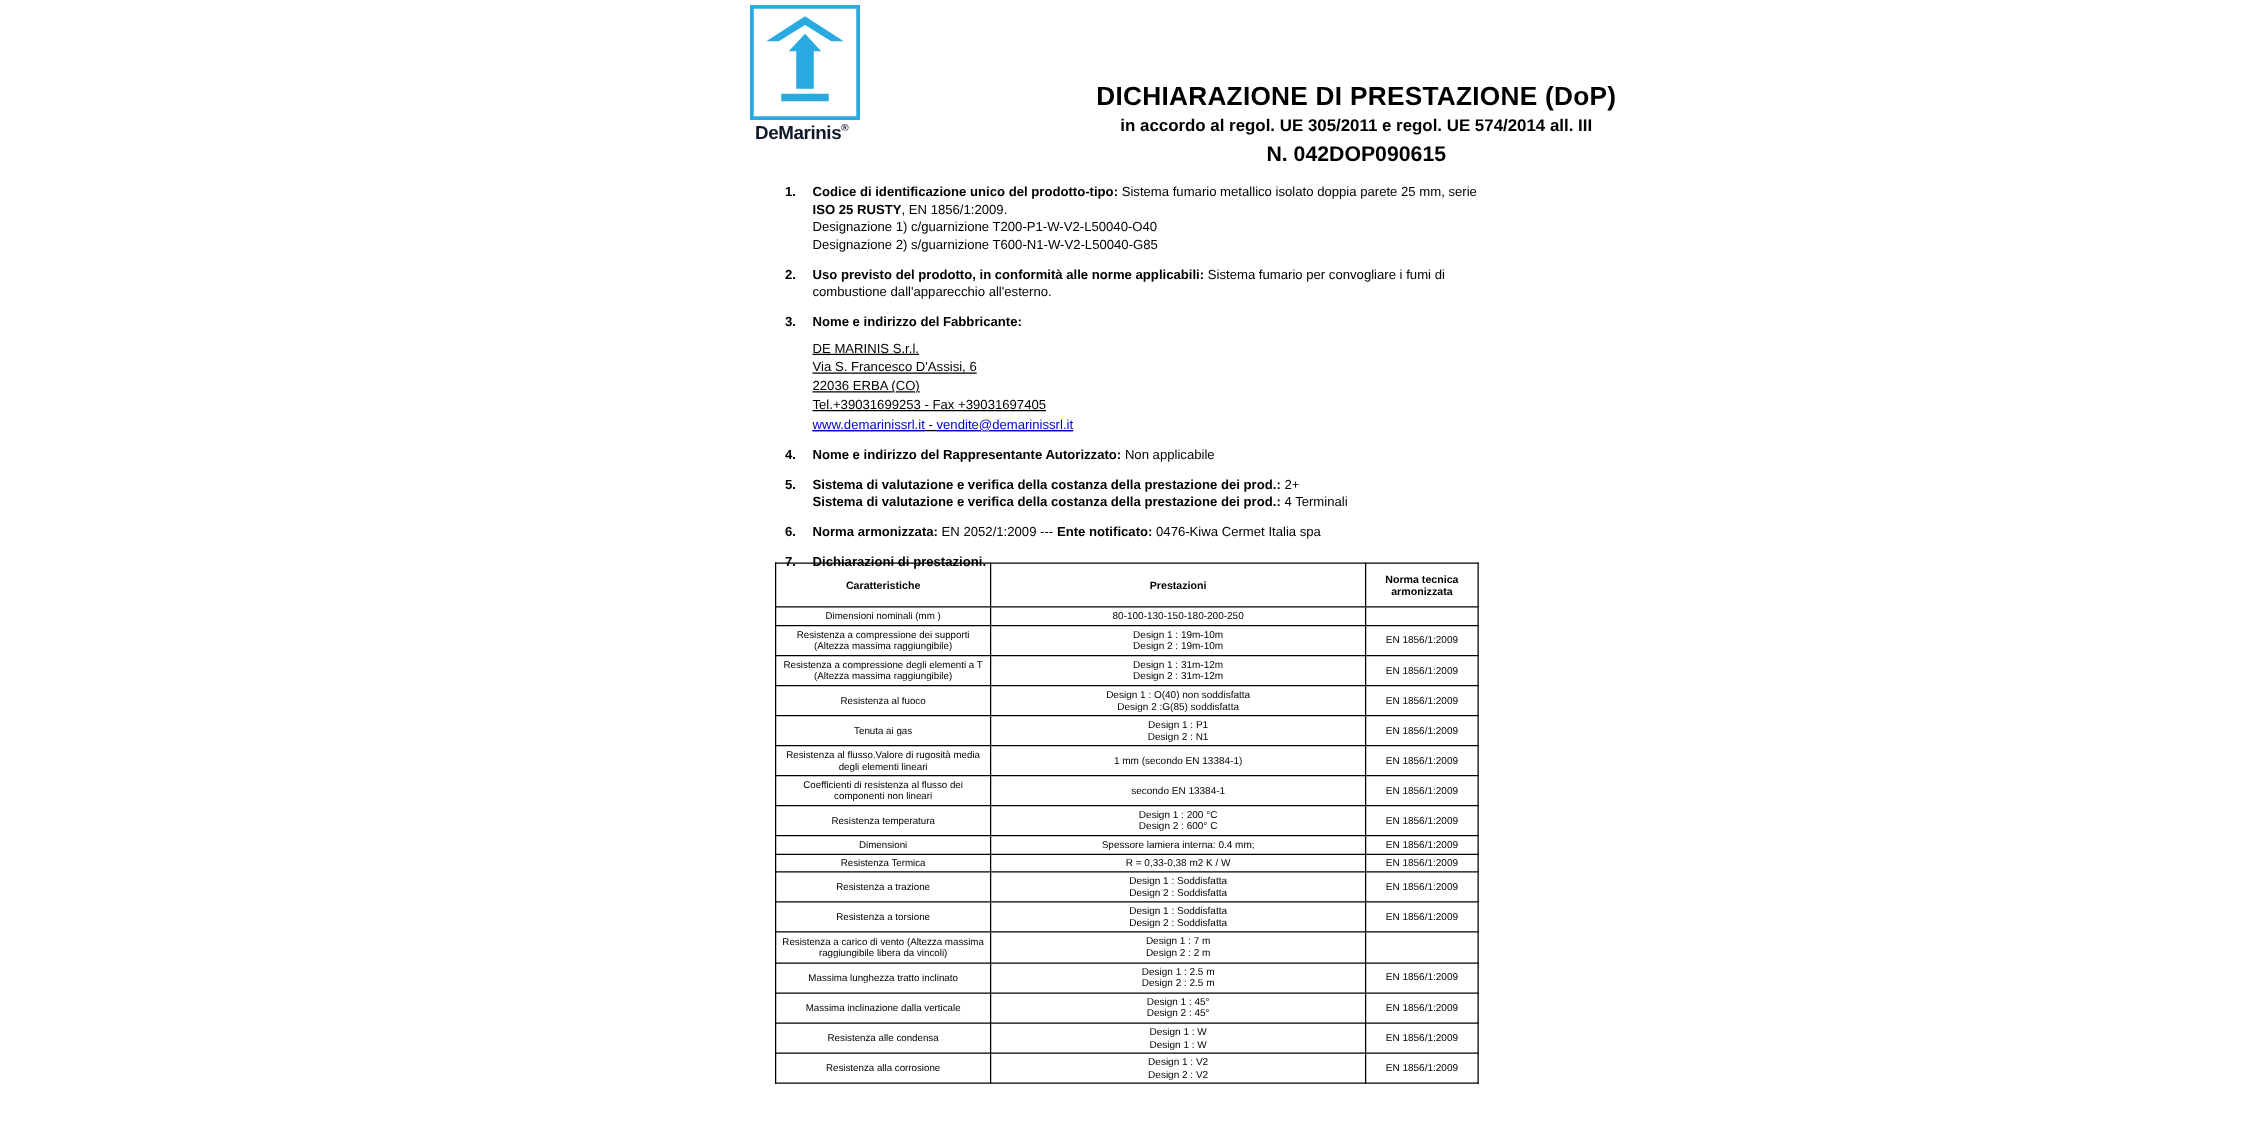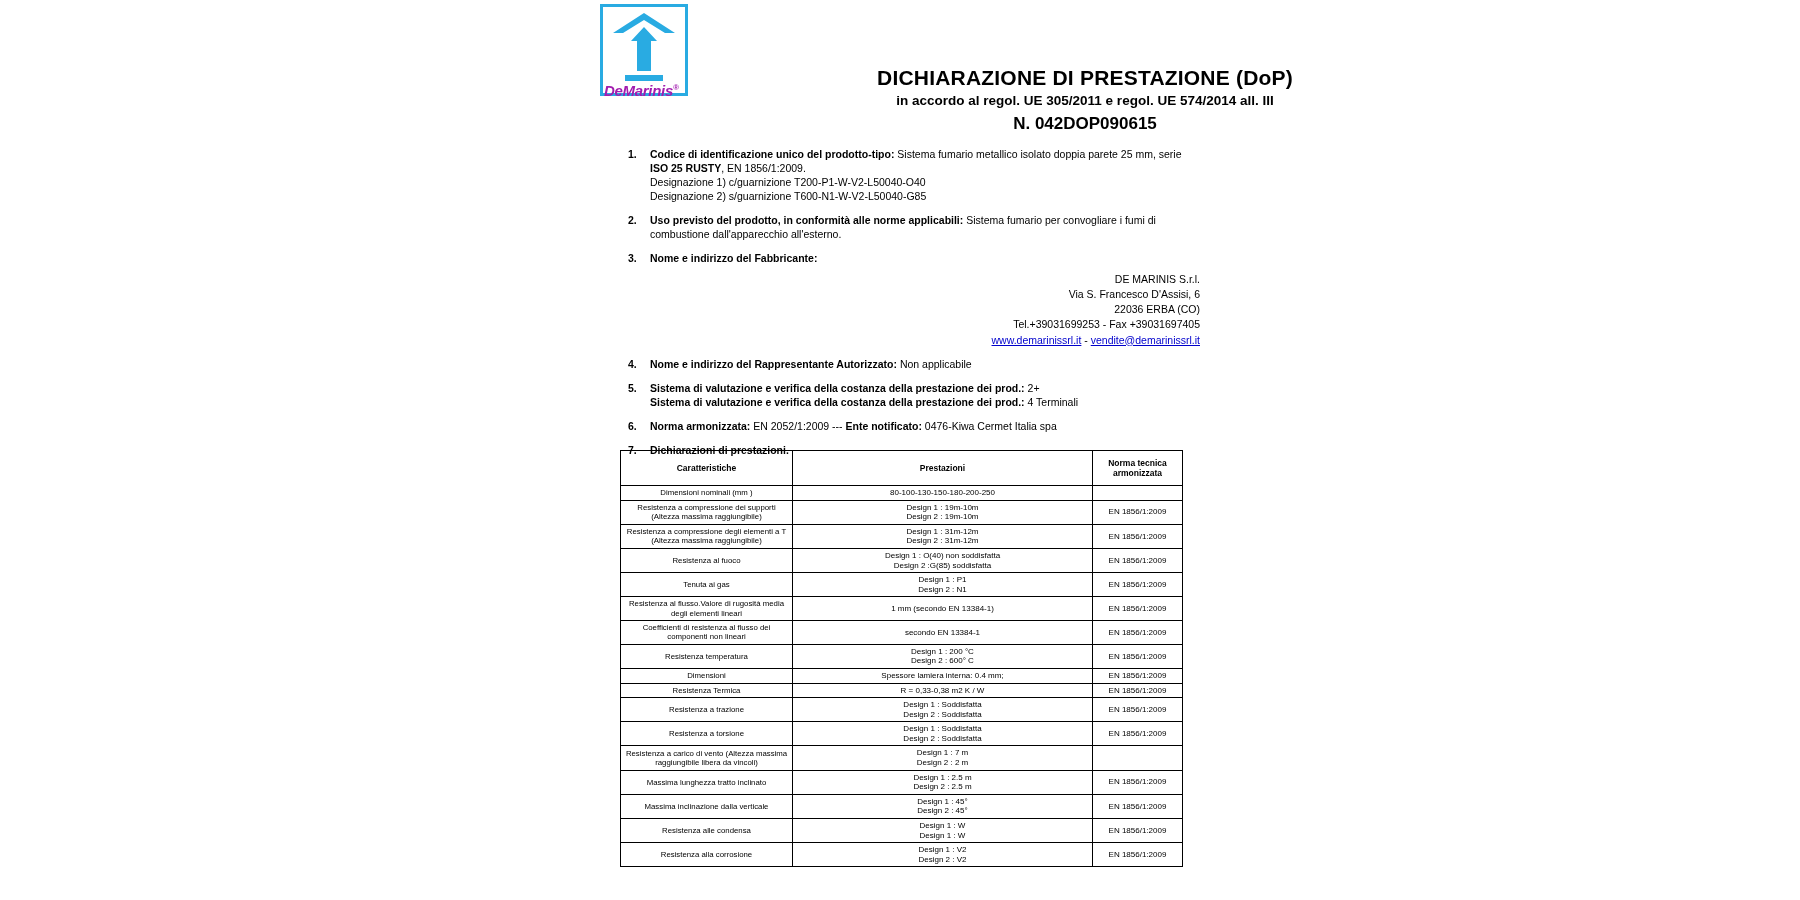--- a/index.html
+++ b/index.html
@@ -40,25 +40,24 @@
     left: 0;
     top: 0;
     width: 88px;
     height: 92px;
     border: 3px solid #29abe2;
     box-sizing: border-box;
   }
   .logo-word {
     position: absolute;
     left: 4px;
-    top: 78px;
+    top: 94px;
     font-size: 15px;
     font-weight: bold;
-    font-style: italic;
-    color: #a21caf;
+    color: #0f172a;
     letter-spacing: -0.3px;
   }
   .logo-word sup {
     font-size: 8px;
     vertical-align: super;
   }
   .title-block {
     position: absolute;
     left: 720px;
     top: 26px;
@@ -97,23 +96,24 @@
   }
   .item .num {
     position: absolute;
     left: 8px;
     top: 0;
     font-weight: bold;
     font-size: 10.5px;
   }
   .b { font-weight: bold; }
   .centerblock {
-    text-align: right;
+    text-align: left;
     margin-top: 6px;
     line-height: 1.45;
+    text-decoration: underline;
   }
   a.link {
     color: #0000cc;
     text-decoration: underline;
   }
   
   .tbl-wrap {
     position: absolute;
     left: 620px;
     top: 450px;

